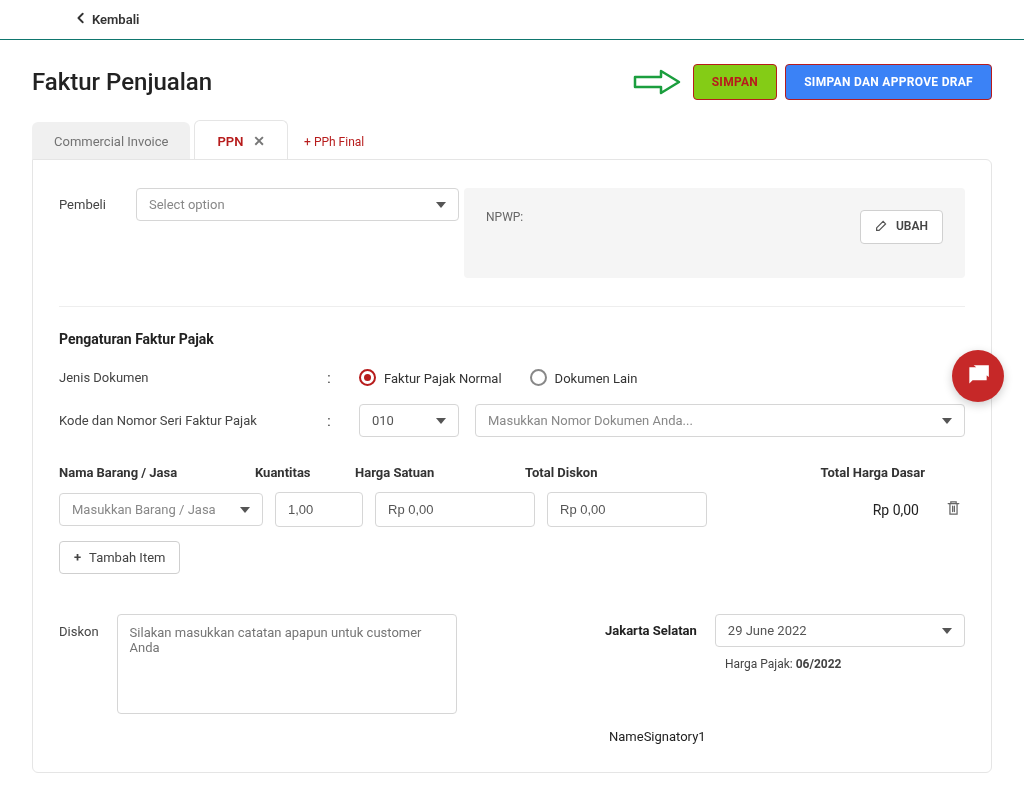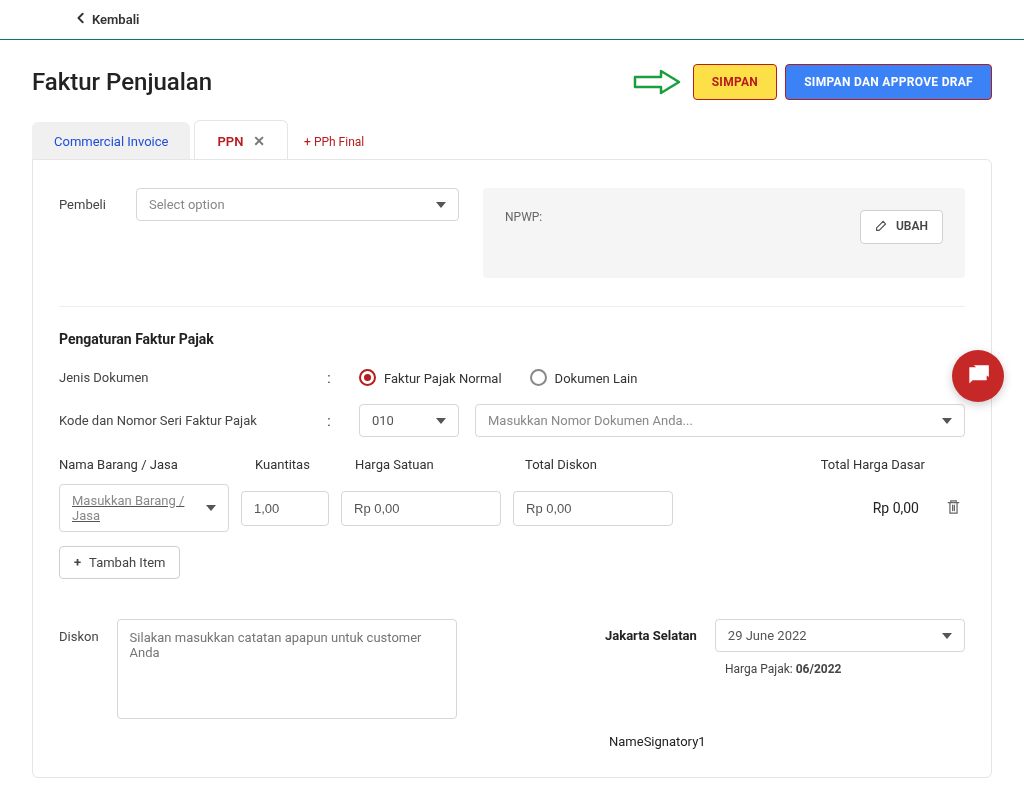--- a/index.html
+++ b/index.html
@@ -3,61 +3,61 @@
 <meta charset="utf-8">
 <style>
   * { box-sizing: border-box; margin: 0; padding: 0; }
   body { font-family: -apple-system, "Segoe UI", Roboto, "Helvetica Neue", Arial, sans-serif; background:#fff; color:#333; font-size:14px; }
   .topbar { border-bottom:1px solid #0f766e; padding:12px 0;text-align:center; }
   .topbar .back { display:flex; align-items:center; gap:6px; margin-left:76px; font-weight:600; color:#333; cursor:pointer; font-size:13px; }
   .page { max-width:960px; margin:0 auto; padding:24px 0 40px; }
   .header-row { display:flex; justify-content:space-between; align-items:center; margin-bottom:20px; }
   h1 { font-size:24px; font-weight:500; color:#222; }
   .btn { display:inline-flex; align-items:center; justify-content:center; padding:10px 18px; border-radius:4px; font-size:12px; font-weight:700; cursor:pointer; letter-spacing:0.3px; }
-  .btn-outline { border:1px solid #b71c1c; color:#b71c1c; background:#fde047;align-items:center; }
+  .btn-outline { border:1px solid #b71c1c; color:#b71c1c; background:#84cc16;align-items:center; }
   .btn-solid { border:1px solid #b71c1c; background:#3b82f6; color:#fff; }
   .btn-row { display:flex; gap:8px; align-items:center; }
   .arrow { display:inline-block; margin-right:4px; }
   .arrow svg { display:block; }
   .tabs { display:flex; align-items:flex-end; gap:0; }
-  .tab { padding:12px 22px 10px; font-size:13px; color:#1d4ed8; cursor:pointer; position:relative; }
+  .tab { padding:12px 22px 10px; font-size:13px; color:#737373; cursor:pointer; position:relative; }
   .tab.inactive { background:#f0f0f0; border-radius:6px 6px 0 0; }
   .tab.active { background:#fff; border:1px solid #e5e5e5; border-bottom:none; border-radius:6px 6px 0 0; color:#b71c1c; font-weight:600; display:flex; align-items:center; gap:10px; margin-left:4px; }
   .tab .close { color:#777; font-size:14px; cursor:pointer; }
   .tab.add { color:#b71c1c; font-size:12px; padding:12px 16px 10px; }
   .panel { border:1px solid #e5e5e5; border-radius:0 6px 6px 6px; background:#fff; padding:28px 26px; }
-  .row { display:flex; align-items:flex-start; gap:24px; }
+  .row { display:flex; align-items:flex-start; gap:5px; }
   .label { font-size:13px; color:#444; }
   .select, .input, .textarea { border:1px solid #d6d6d6; border-radius:4px; background:#fff; font-size:13px; color:#555; }
   .select { display:flex; align-items:center; justify-content:space-between; padding:8px 12px; cursor:pointer; }
   .select .placeholder { color:#888; }
   .caret { width:0; height:0; border-left:5px solid transparent; border-right:5px solid transparent; border-top:6px solid #555; }
   .npwp-box { flex:1; background:#f5f5f5; border-radius:4px; padding:22px 22px; display:flex; justify-content:space-between; align-items:flex-start; min-height:90px; }
   .npwp-lbl { font-size:12px; color:#666; }
   .btn-ubah { border:1px solid #d0d0d0; background:#fff; padding:8px 14px; border-radius:4px; font-size:12px; font-weight:600; color:#444; display:flex; gap:8px; cursor:pointer; }
   .divider { border:none; border-top:1px solid #eee; margin:28px 0 24px; }
   .section-title { font-size:14px; font-weight:700; color:#222; margin-bottom:22px; }
   .form-row { display:flex; align-items:center; margin-bottom:18px; }
   .form-row .flabel { width:260px; font-size:13px; color:#444; }
   .form-row .colon { width:20px; text-align:center; }
   .radio-group { display:flex; gap:28px; align-items:center; }
   .radio { display:flex; align-items:flex-end; gap:8px; cursor:pointer; font-size:13px; color:#333; }
   .radio .dot { width:17px; height:17px; border-radius:50%; border:2px solid #888; position:relative; }
   .radio.selected .dot { border-color:#b71c1c; }
   .radio.selected .dot::after { content:""; position:absolute; inset:3px; border-radius:50%; background:#b71c1c; }
   .kode-row { display:flex; gap:16px; flex:1; }
-  .table-head { display:flex; font-size:13px; font-weight:400; color:#333; padding:0 0 12px; margin-top:20px; }
+  .table-head { display:flex; font-size:13px; font-weight:700; color:#333; padding:0 0 12px; margin-top:28px; }
   .col-nama { flex:0 0 196px; }
   .col-kty  { flex:0 0 100px; }
   .col-harga{ flex:0 0 170px; }
   .col-diskon{ flex:0 0 170px; }
   .col-total{ flex:1; text-align:right; padding-right:40px; }
   .table-row { display:flex; align-items:center; gap:12px; margin-bottom:14px; }
   .input { padding:9px 12px; width:100%; }
-  .w-196{width:170px;text-decoration:underline;} .w-88{width:88px;} .w-160{width:160px;}
+  .w-196{width:204px;} .w-88{width:88px;} .w-160{width:160px;}
   .total-cell { flex:1; text-align:right; font-size:14px; color:#222; padding-right:10px; }
   .del-icon { color:#777; cursor:pointer; width:24px; text-align:center; }
   .btn-plain { border:1px solid #cfcfcf; background:#fff; padding:8px 14px; border-radius:4px; font-size:13px; color:#444; display:inline-flex; align-items:center; gap:8px; cursor:pointer; }
   .bottom { display:flex; gap:40px; margin-top:40px; }
   .catatan-side { display:flex; gap:18px; flex:1; }
   .textarea { width:340px; height:100px; padding:10px 12px; color:#888; resize:none; font-family:inherit; }
   .sign-side { width:360px; display:flex; flex-direction:column; }
   .sign-row { display:flex; gap:18px; align-items:center; }
   .city { font-weight:700; font-size:13px; color:#222; }
   .date-select { flex:1; }

